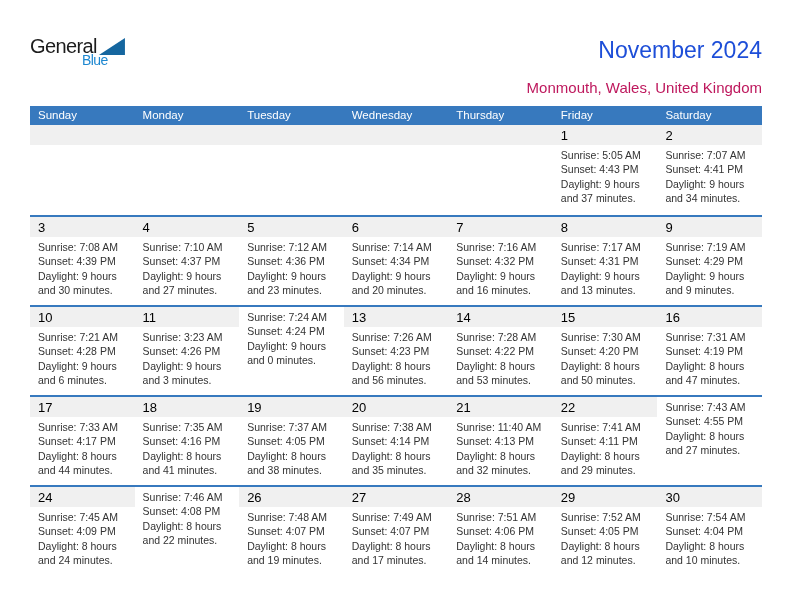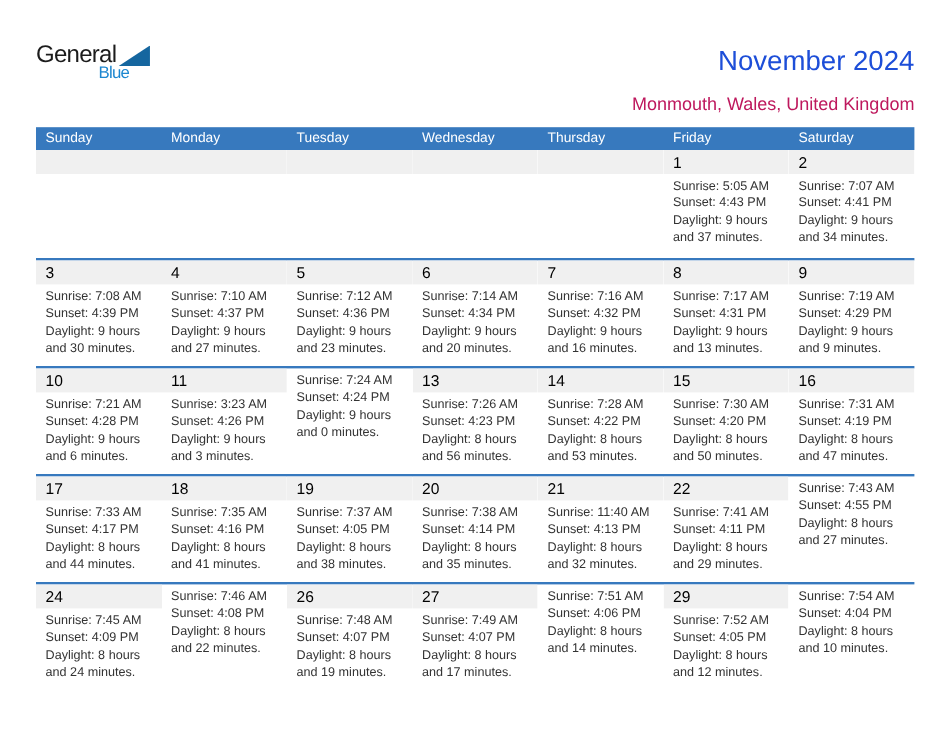--- a/index.html
+++ b/index.html
@@ -326,37 +326,39 @@
           <div class="cell">
             <div class="num">27</div>
             <div class="det">
               <div>Sunrise: 7:49 AM</div>
               <div>Sunset: 4:07 PM</div>
               <div>Daylight: 8 hours</div>
               <div>and 17 minutes.</div>
             </div>
           </div>
           <div class="cell">
+            <div class="num">28</div>
             <div class="det">
               <div>Sunrise: 7:51 AM</div>
               <div>Sunset: 4:06 PM</div>
               <div>Daylight: 8 hours</div>
               <div>and 14 minutes.</div>
             </div>
           </div>
           <div class="cell">
             <div class="num">29</div>
             <div class="det">
               <div>Sunrise: 7:52 AM</div>
               <div>Sunset: 4:05 PM</div>
               <div>Daylight: 8 hours</div>
               <div>and 12 minutes.</div>
             </div>
           </div>
           <div class="cell">
+            <div class="num">30</div>
             <div class="det">
               <div>Sunrise: 7:54 AM</div>
               <div>Sunset: 4:04 PM</div>
               <div>Daylight: 8 hours</div>
               <div>and 10 minutes.</div>
             </div>
           </div>
         </div>
       </div>
   </div>

